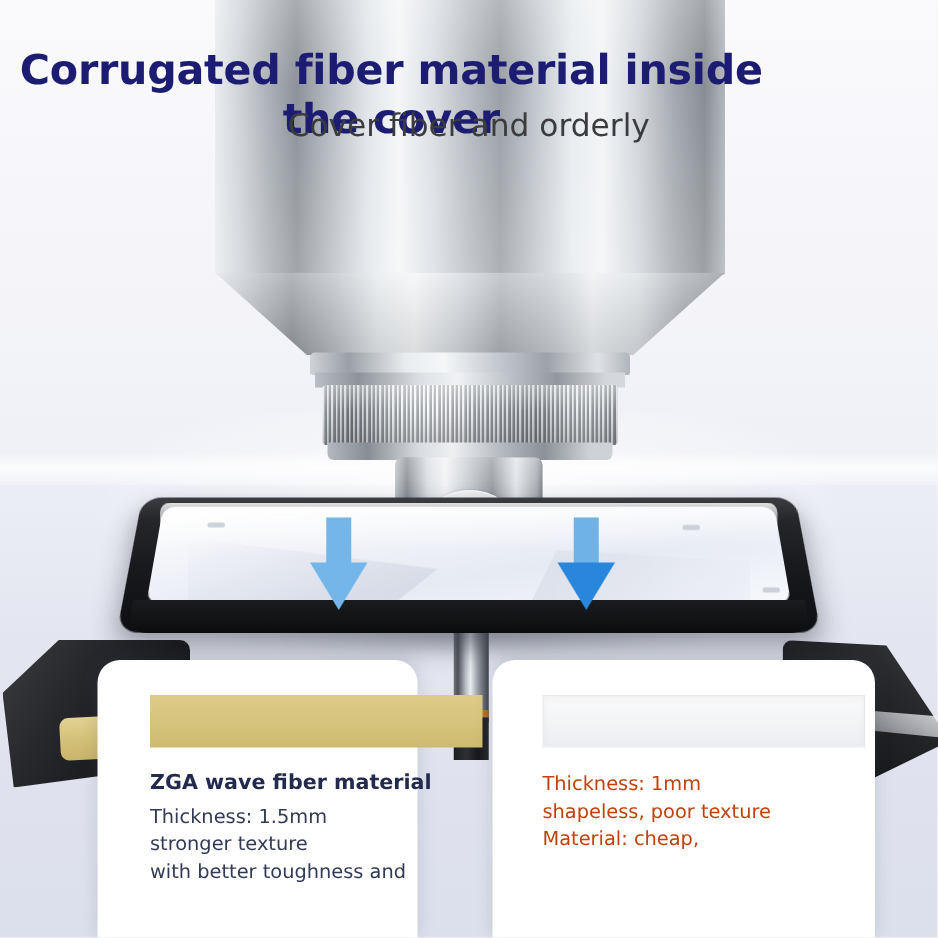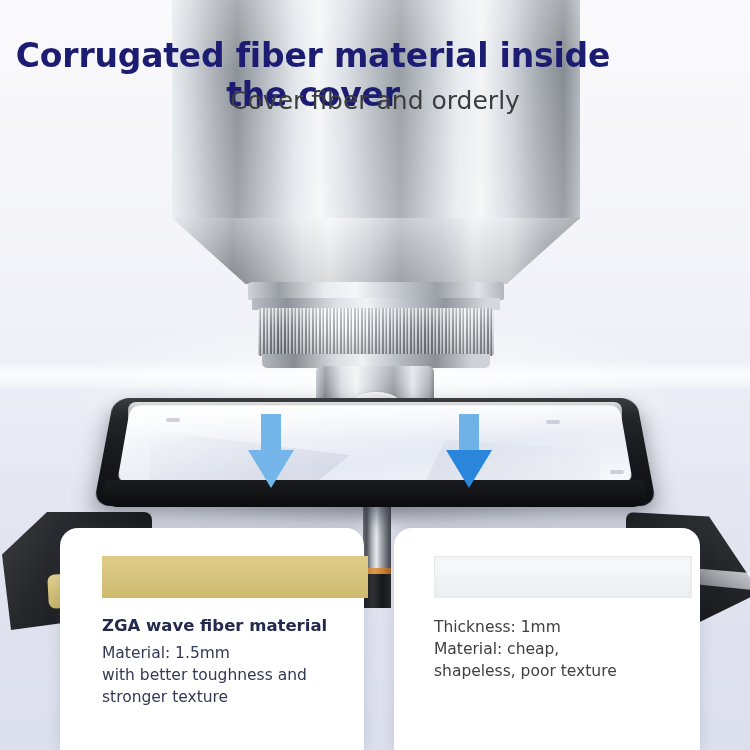--- a/index.html
+++ b/index.html
@@ -142,38 +142,38 @@
   .title{position:absolute;left:0;top:36px;width:626px;text-align:center;
     font-size:33px;font-weight:700;color:#1c1c72;letter-spacing:-.2px;
     font-family:"DejaVu Sans","Liberation Sans",sans-serif;}
   .subtitle{position:absolute;left:0;top:86px;width:750px;text-align:center;
     font-size:25px;font-weight:400;color:#3c3c3e;
     font-family:"DejaVu Sans","Liberation Sans",sans-serif;}
 
   
   .card{position:absolute;top:528px;height:222px;background:#ffffff;
     border-radius:18px 18px 0 0;box-shadow:0 -2px 14px rgba(70,76,96,.18);}
-  #card-left{left:60px;width:304px;}
+  #card-left{left:78px;width:256px;}
   #card-right{left:394px;width:306px;}
   .swatch{position:absolute;left:42px;top:28px;width:266px;height:42px;}
   #swatch-left{background:linear-gradient(180deg,#ddcb87,#d6c47d 55%,#cdba6d 100%);}
   #swatch-right{left:40px;width:258px;
     background:linear-gradient(180deg,#fbfbfc,#f4f5f7 40%,#eceef1 100%);
     border:1px solid #e7e9ec;box-sizing:border-box;
     box-shadow:inset 0 3px 6px rgba(0,0,0,.035);}
   .card-body{position:absolute;left:42px;top:88px;width:272px;}
   #card-right .card-body{left:40px;width:262px;}
   .card-title{font-size:16.5px;font-weight:700;margin:0 0 5px 0;line-height:1.25;
     font-family:"DejaVu Sans","Liberation Sans",sans-serif;}
   .card-line{font-size:15.5px;font-weight:400;line-height:1.42;margin:0;
     font-family:"DejaVu Sans","Liberation Sans",sans-serif;}
   #card-left .card-title{color:#232a4d;}
   #card-left .card-line{color:#333a55;}
   #card-right .card-title{color:#5c5c5e;}
-  #card-right .card-line{color:#404040;}
+  #card-right .card-line{color:#c2410c;}
 </style>
 </head>
 <body>
 
 <div id="stage">
 
   <div class="bg-top"></div>
   <div class="bg-bottom"></div>
   <div class="bg-horizon"></div>
   <div class="bg-haze"></div>
@@ -230,28 +230,28 @@
     <div class="tip"></div>
   </div>
 
   <div class="title">Corrugated fiber material inside the cover</div>
   <div class="subtitle">Cover fiber and orderly</div>
 
   <div class="card" id="card-left">
     <div class="swatch" id="swatch-left"></div>
     <div class="card-body">
       <p class="card-title">ZGA wave fiber material</p>
-      <p class="card-line">Material: 1.5mm</p>
+      <p class="card-line">Thickness: 1.5mm</p>
+      <p class="card-line">stronger texture</p>
       <p class="card-line">with better toughness and</p>
-      <p class="card-line">stronger texture</p>
     </div>
   </div>
 
   <div class="card" id="card-right">
     <div class="swatch" id="swatch-right"></div>
     <div class="card-body">
       <p class="card-line">Thickness: 1mm</p>
+      <p class="card-line">shapeless, poor texture</p>
       <p class="card-line">Material: cheap,</p>
-      <p class="card-line">shapeless, poor texture</p>
     </div>
   </div>
 
 </div>
 
 </body></html>

